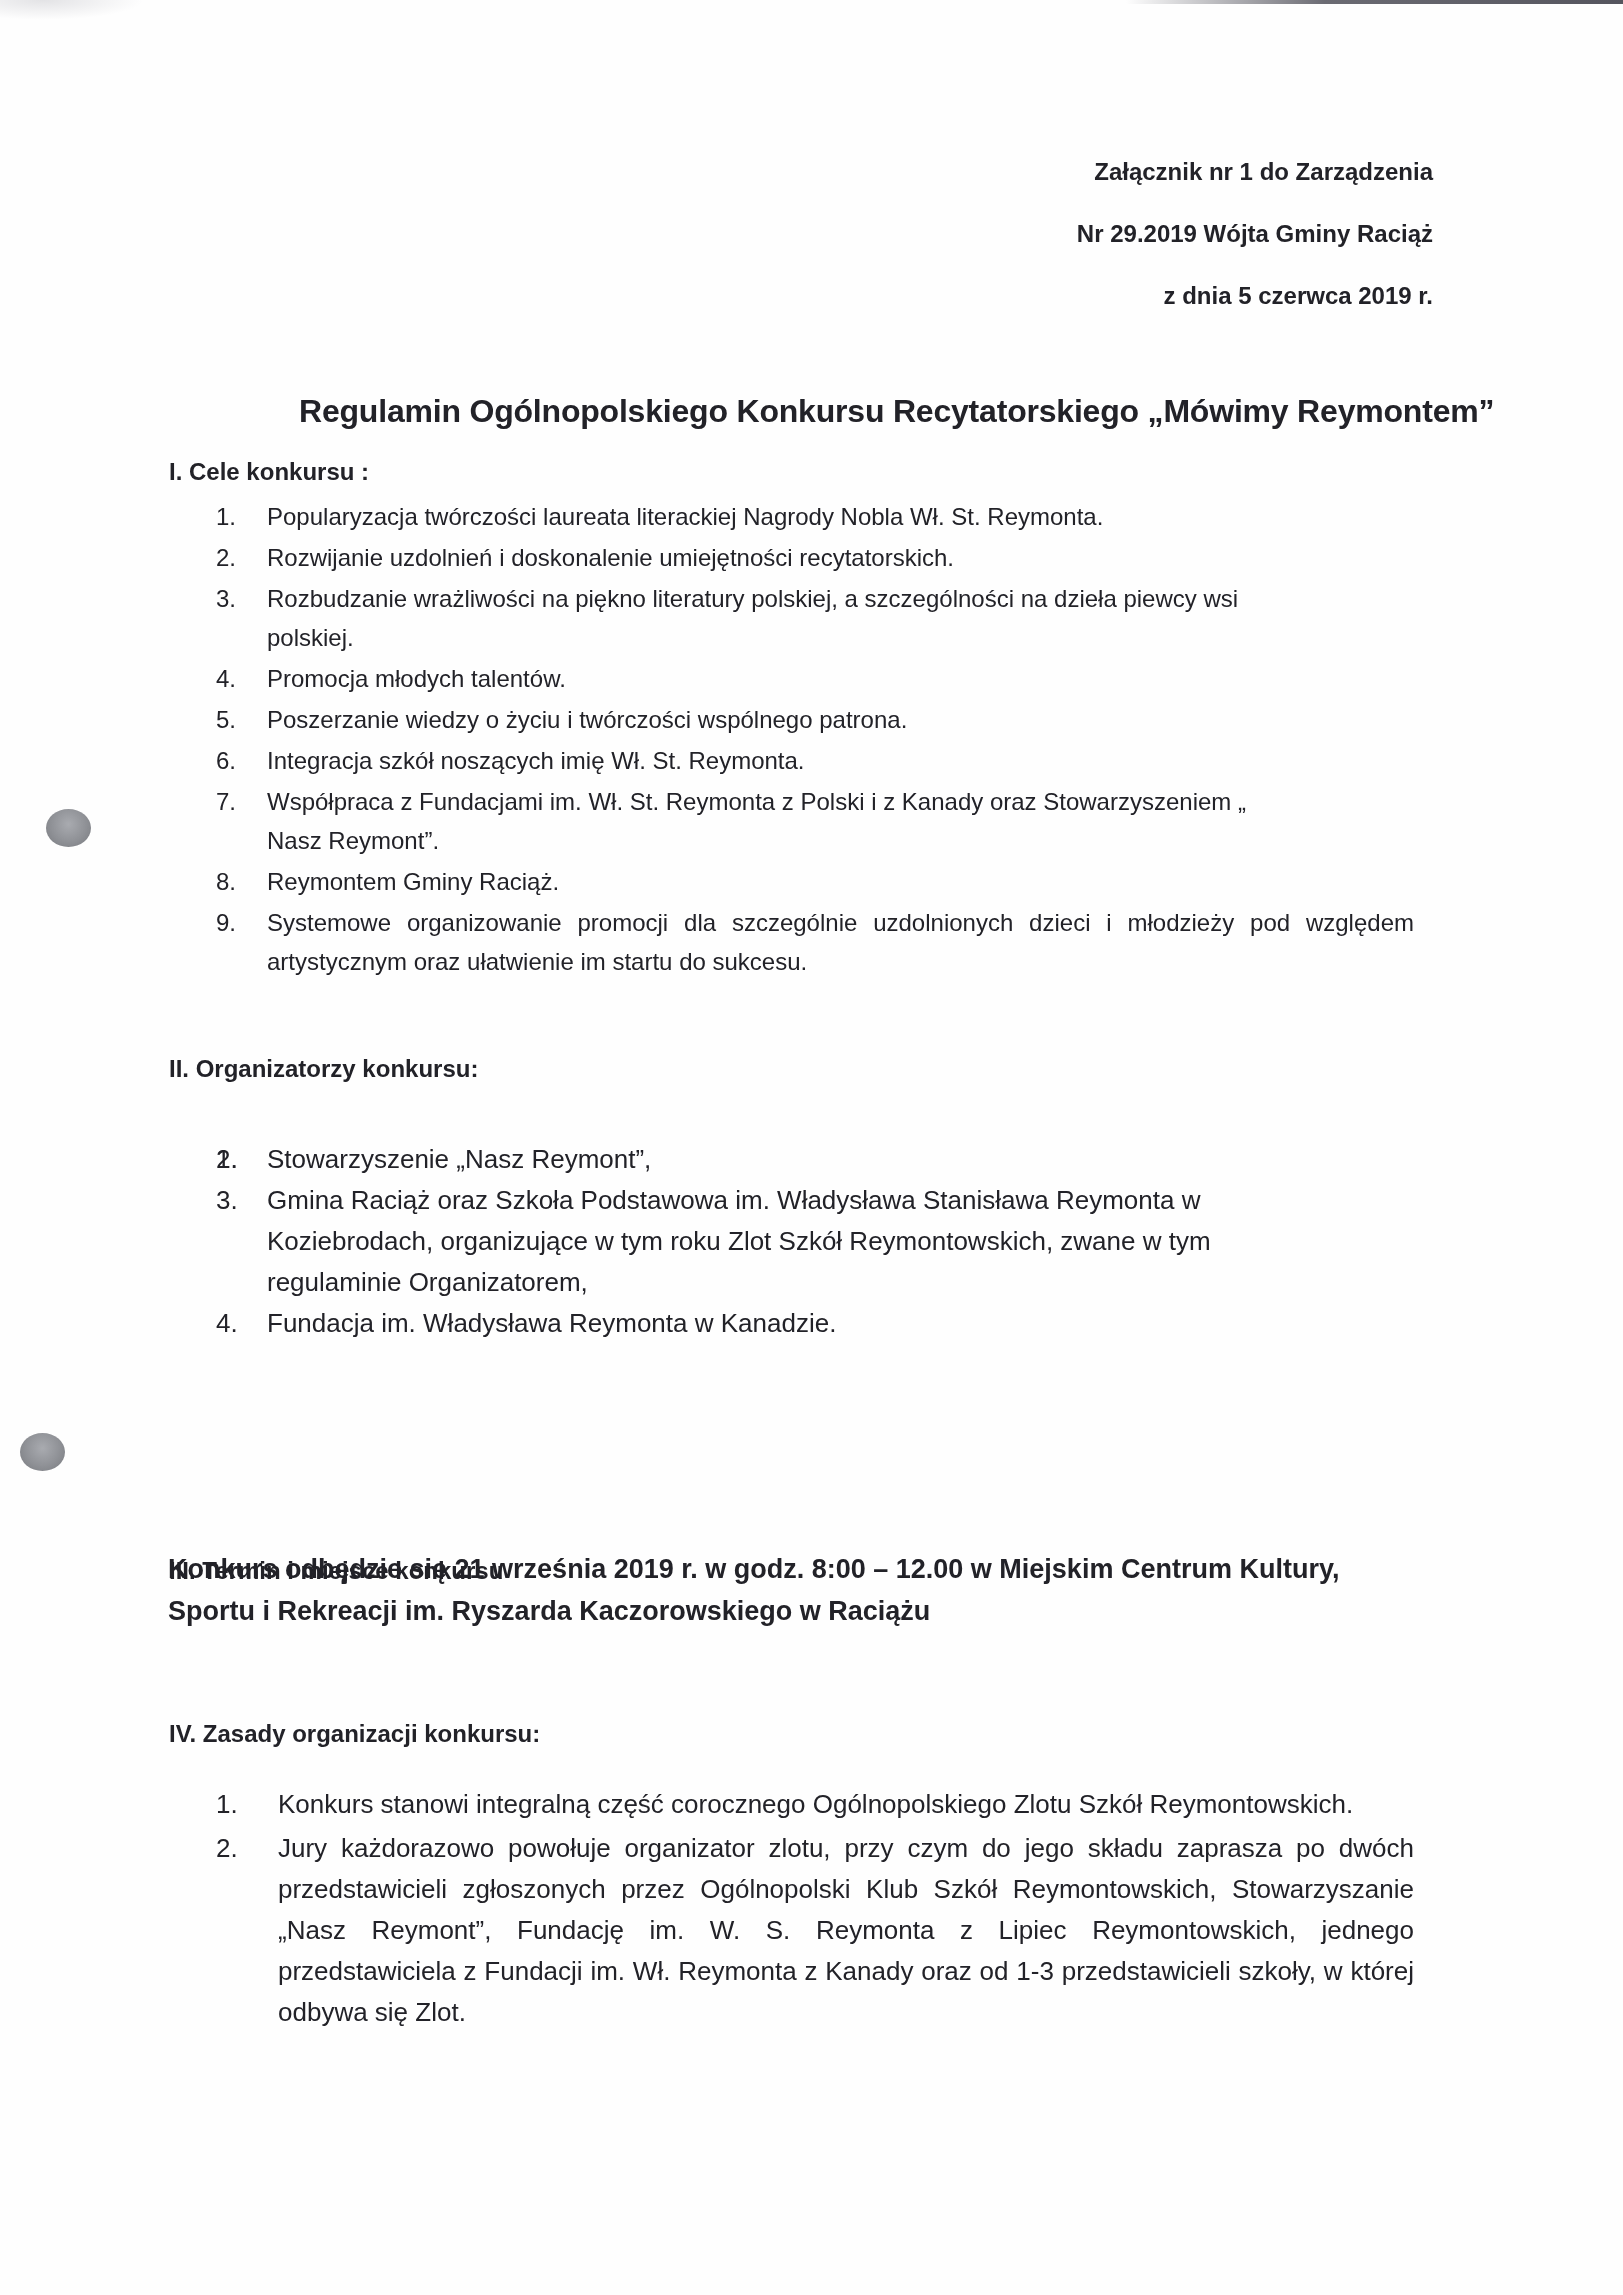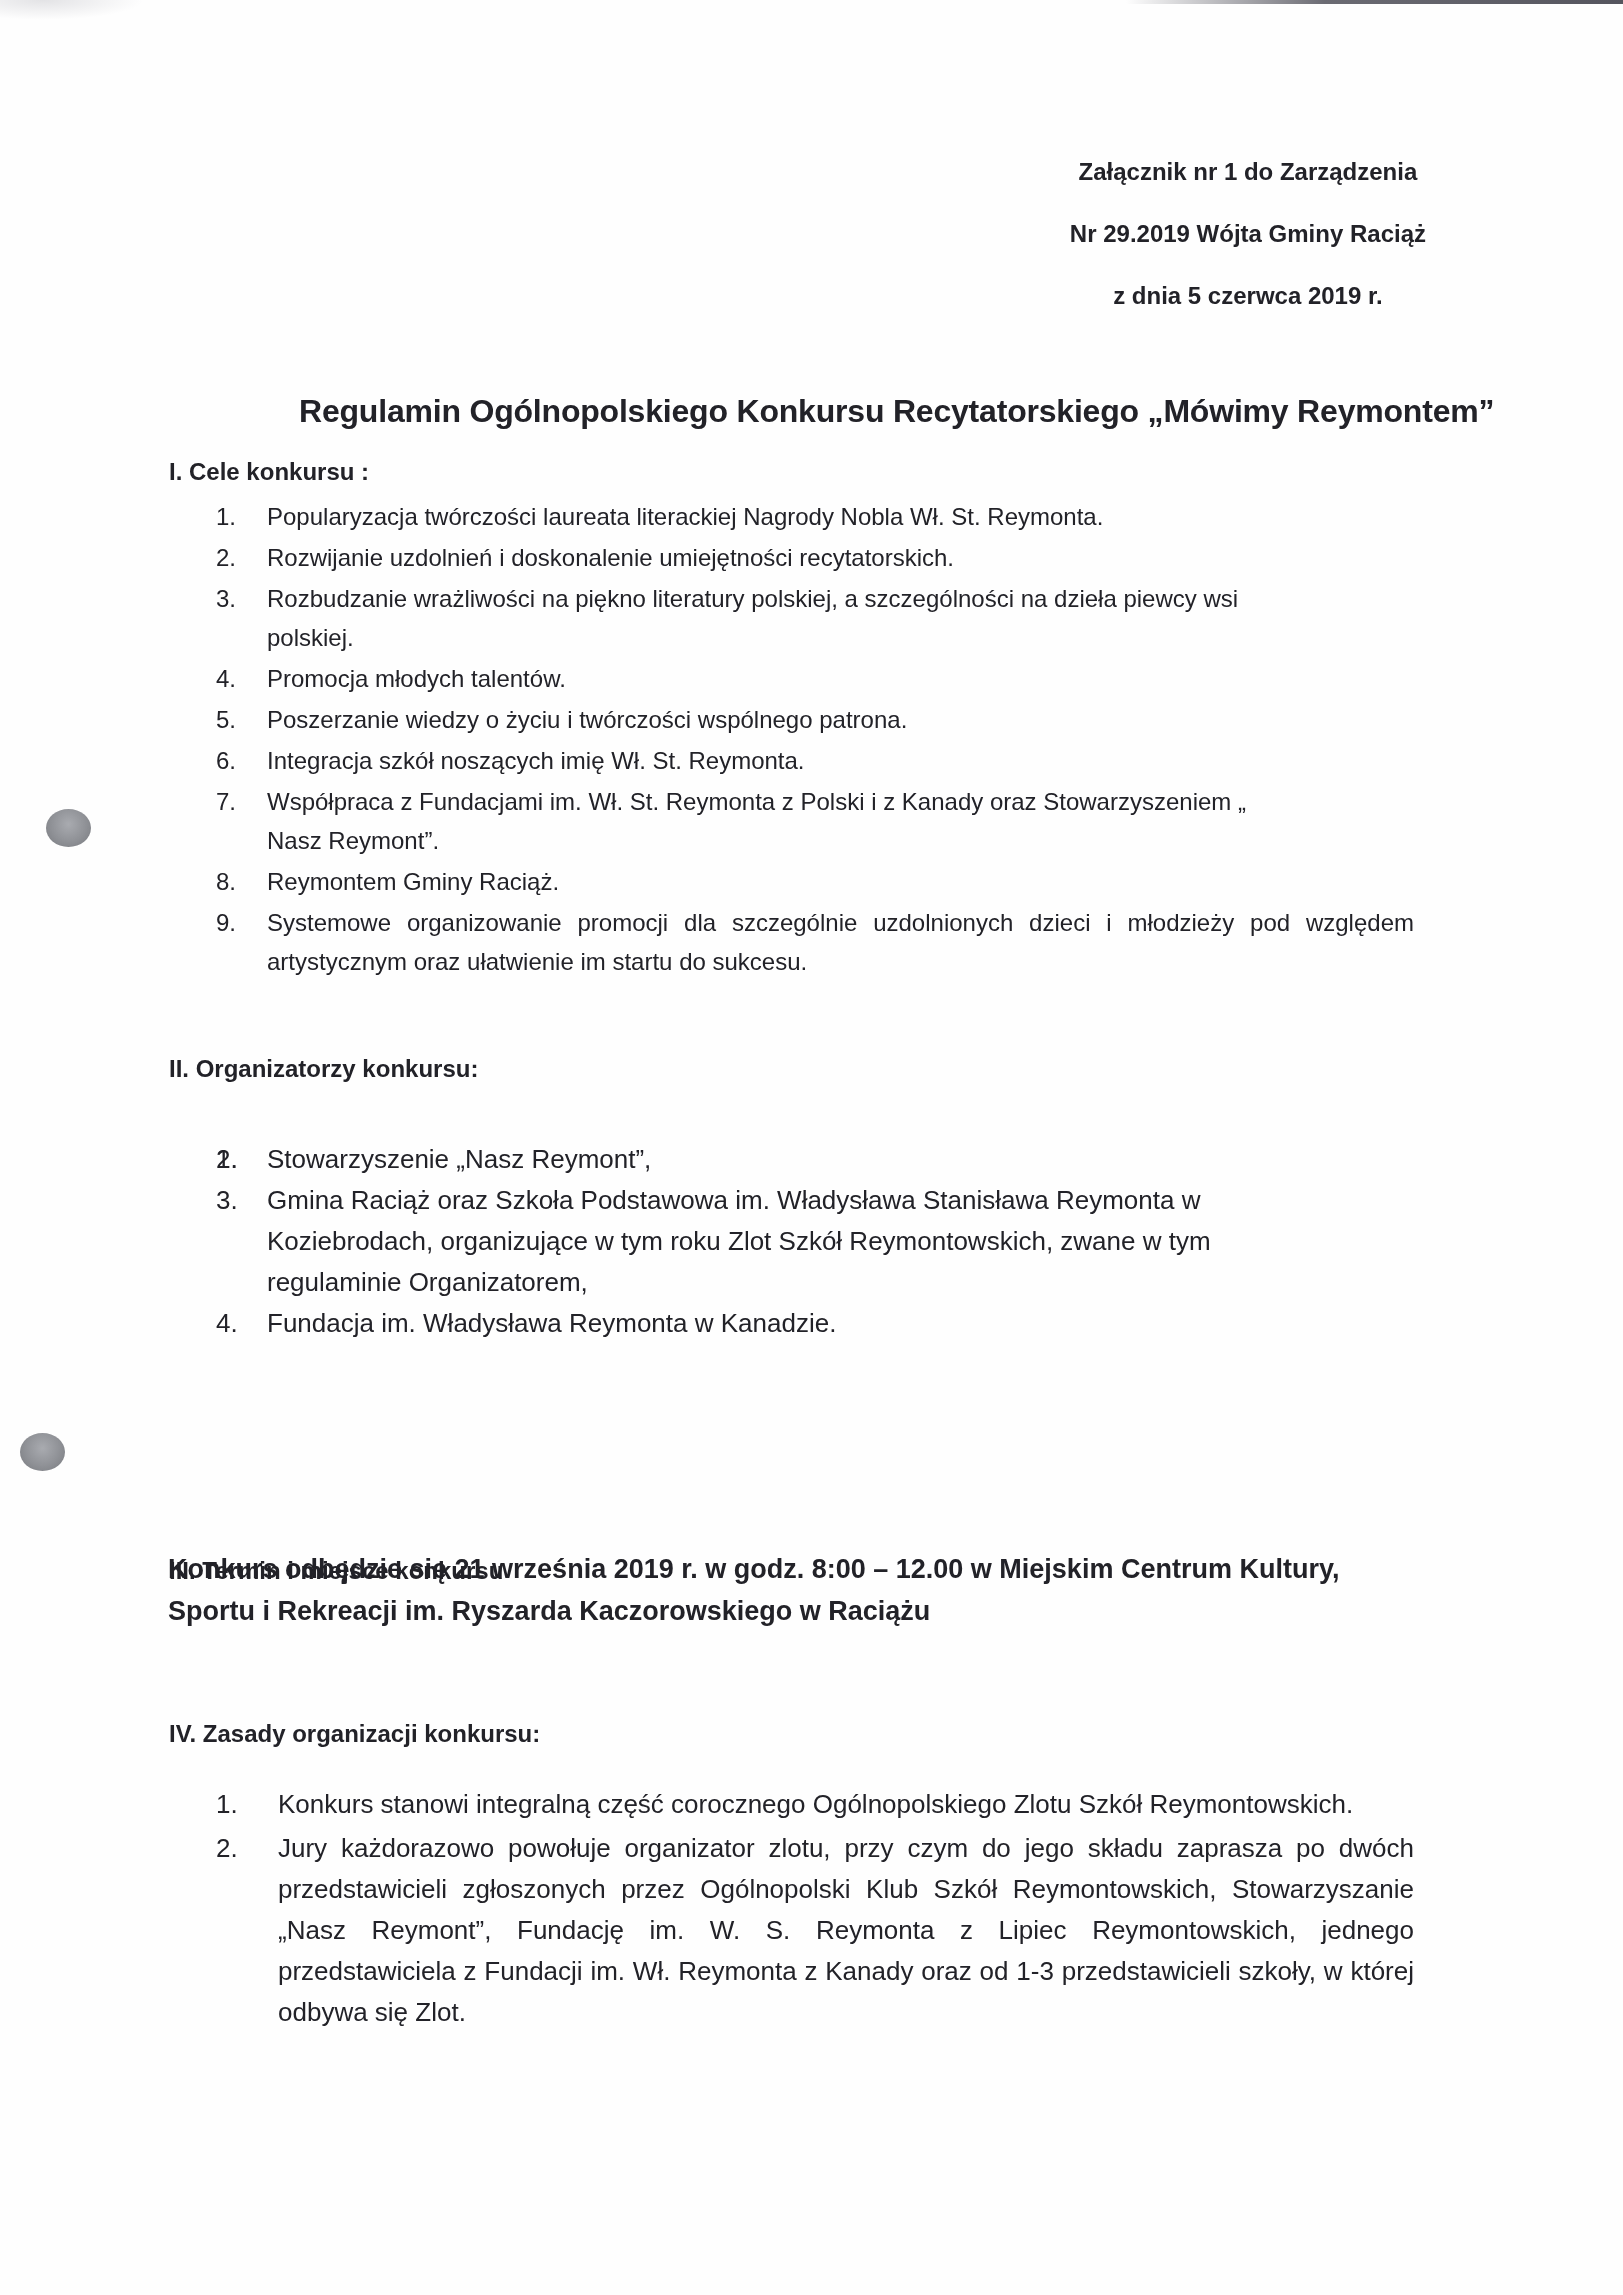--- a/index.html
+++ b/index.html
@@ -17,21 +17,21 @@
     background: radial-gradient(ellipse at 30% 0%, rgba(200,200,205,0.5), rgba(255,255,255,0) 70%);
   }
   .punch-hole {
     position: absolute; width: 45px; height: 38px; border-radius: 50%;
     background: radial-gradient(ellipse at 50% 40%, #a9abb0 0%, #8f9196 55%, #77797e 100%);
     filter: blur(0.7px);
   }
   .hole-1 { left: 46px; top: 809px; }
   .hole-2 { left: 19.6px; top: 1433px; }
 
-  .header-block { position: absolute; right: 197px; top: 152px; text-align: center; font-weight: bold; font-size: 24px; }
+  .header-block { position: absolute; right: 190px; top: 152px; text-align: right; font-weight: bold; font-size: 24px; }
   .header-block div { height: 62px; line-height: 39px; }
 
   .doc-title { position: absolute; left: 299px; top: 393px; font-weight: bold; font-size: 32px; white-space: nowrap; letter-spacing: -0.2px; }
 
   .section-heading { position: absolute; left: 169px; font-weight: bold; font-size: 24px; text-decoration-thickness: 2px; text-underline-offset: 3.9px; white-space: nowrap; }
 
   .list { position: absolute; left: 216px; width: 1198px; margin: 0; padding: 0; list-style: none; }
   .list li { position: relative; padding-left: 51px; font-size: 24px; }
   .list li .num { position: absolute; left: 0; top: 0; }
   .list-1 li { line-height: 39px; margin-bottom: 2px; }

